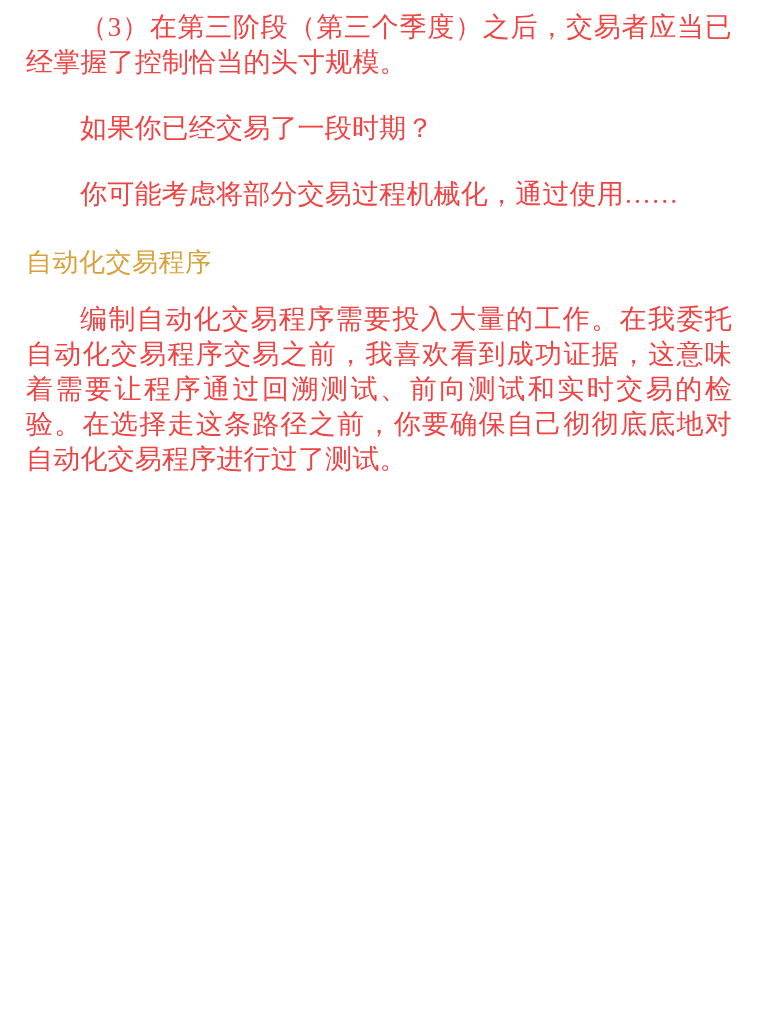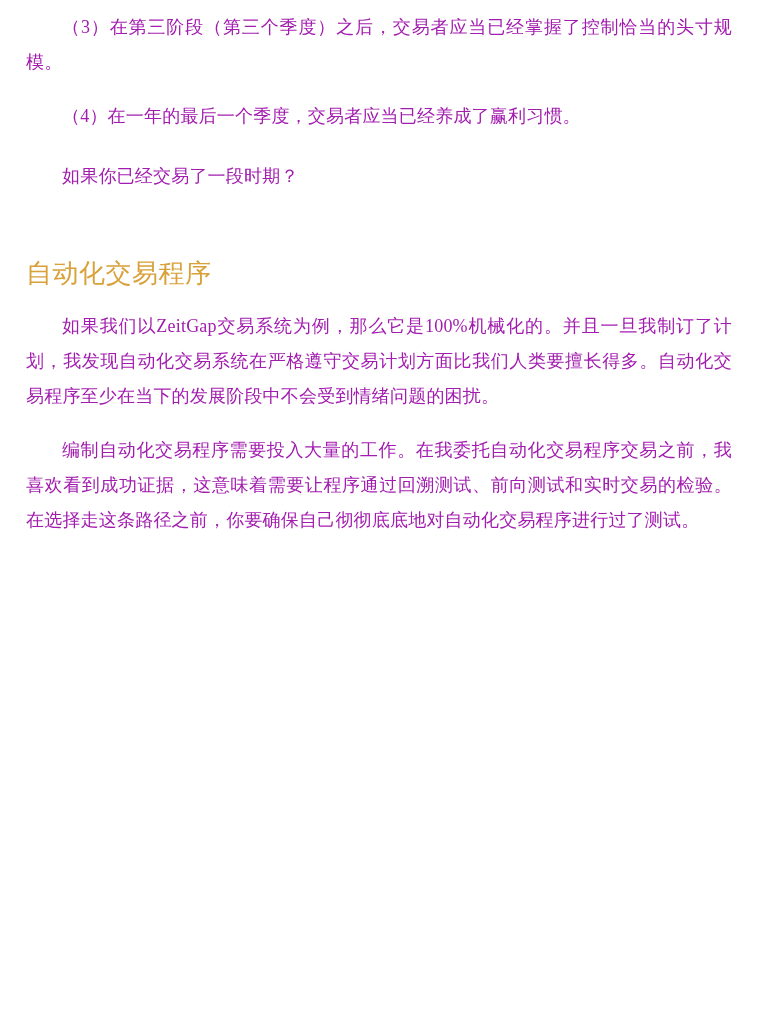--- a/index.html
+++ b/index.html
@@ -14,69 +14,68 @@
     color: #1a1a1a;
   }
   .page {
     width: 758px;
     min-height: 1033px;
     box-sizing: border-box;
     padding: 10px 26px 18px 26px;
     position: relative;
   }
   .para {
-    font-size: 18px;
+    font-size: 27px;
     line-height: 35px;
     text-align: justify;
     text-justify: inter-ideograph;
     margin: 0 0 13px 0;
     text-indent: 2em;
     letter-spacing: 0.2px;
-    color: #a21caf;
+    color: #ef4444;
   }
   .heading {
     font-size: 26px;
     line-height: 40px;
     color: #d8a13a;
     margin: 30px 0 14px 0;
     text-indent: 0;
     font-weight: normal;
-    font-family: Liberation Mono, monospace;
+    font-family: Liberation Sans, sans-serif;
     letter-spacing: 0.5px;
   }
   .spacer-sm { height: 6px; }
 </style>
 </head>
 <body>
 
 <div class="page">
 
   <p class="para">（3）在第三阶段（第三个季度）之后，交易者应当已经掌握了控制恰当的头寸规模。</p>
 
   <div class="spacer-sm"></div>
 
-  <p class="para">（4）在一年的最后一个季度，交易者应当已经养成了赢利习惯。</p>
 
   <div class="spacer-sm"></div>
 
 
   <div class="spacer-sm"></div>
 
   <p class="para">如果你已经交易了一段时期？</p>
 
   <div class="spacer-sm"></div>
 
 
   <div class="spacer-sm"></div>
 
 
   <div class="spacer-sm"></div>
 
+  <p class="para">你可能考虑将部分交易过程机械化，通过使用……</p>
 
   <h2 class="heading">自动化交易程序</h2>
 
-  <p class="para">如果我们以ZeitGap交易系统为例，那么它是100%机械化的。并且一旦我制订了计划，我发现自动化交易系统在严格遵守交易计划方面比我们人类要擅长得多。自动化交易程序至少在当下的发展阶段中不会受到情绪问题的困扰。</p>
 
   <div class="spacer-sm"></div>
 
   <p class="para">编制自动化交易程序需要投入大量的工作。在我委托自动化交易程序交易之前，我喜欢看到成功证据，这意味着需要让程序通过回溯测试、前向测试和实时交易的检验。在选择走这条路径之前，你要确保自己彻彻底底地对自动化交易程序进行过了测试。</p>
 
 </div>
 
 </body></html>

